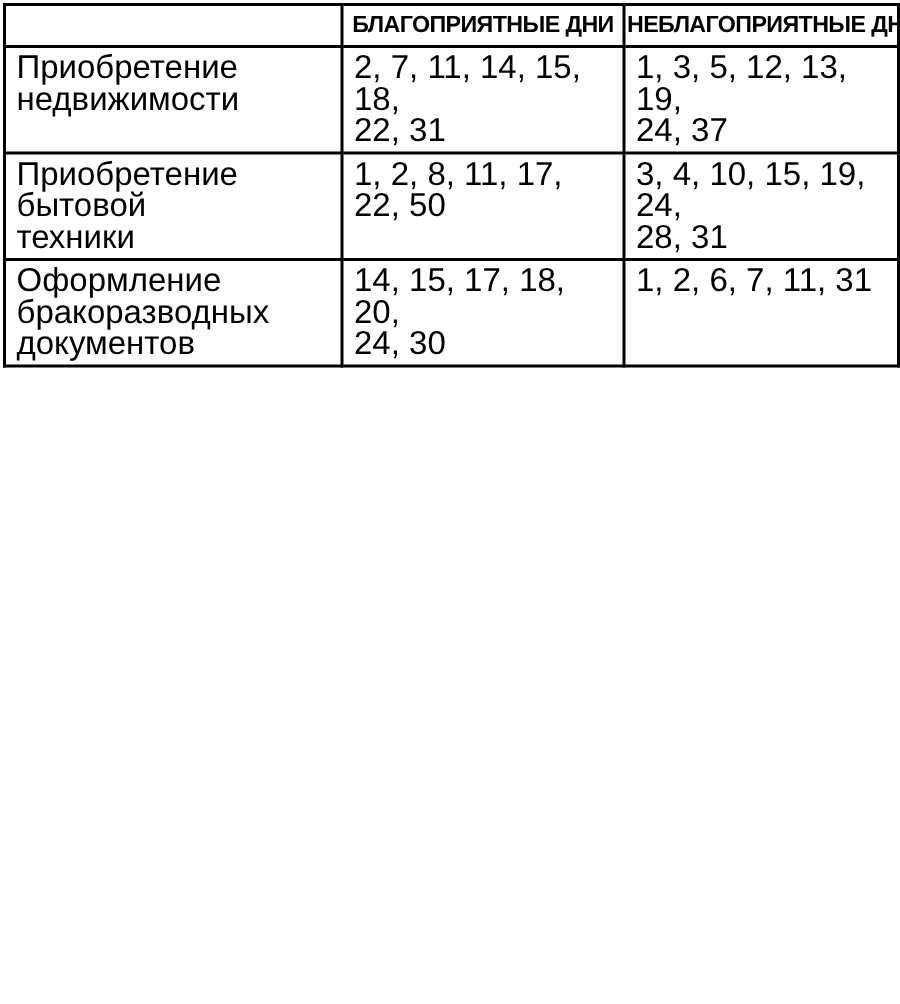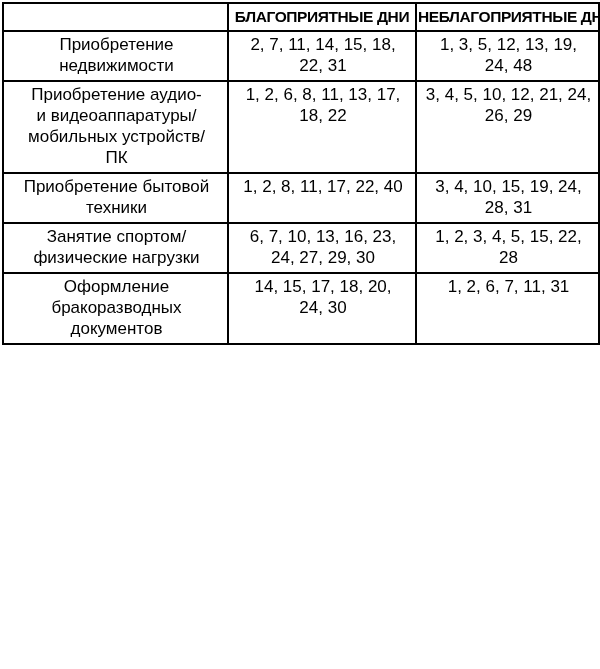--- a/index.html
+++ b/index.html
@@ -30,24 +30,24 @@
     font-size: 15.5px;
     line-height: 18px;
     font-weight: bold;
     letter-spacing: -0.4px;
     text-align: center;
     padding: 4px 1px;
     white-space: nowrap;
     overflow: hidden;
   }
   table.days-table td {
-    font-size: 17px;
+    font-size: 22px;
     line-height: 21px;
     vertical-align: top;
-    text-align: center;
+    text-align: left;
     padding: 2px 5px 4px 7px;
     white-space: pre-line;
   }
   col.c-label { width: 225px; }
   col.c-fav   { width: 188px; }
   col.c-unfav { width: 183px; }
 </style>
 </head>
 <body>
 
@@ -65,45 +65,28 @@
         <th>НЕБЛАГОПРИЯТНЫЕ ДНИ</th>
       </tr>
     </thead>
     <tbody>
       <tr>
         <td>Приобретение
 недвижимости</td>
         <td>2, 7, 11, 14, 15, 18,
 22, 31</td>
         <td>1, 3, 5, 12, 13, 19,
-24, 48</td>
-      </tr>
-      <tr>
-        <td>Приобретение аудио-
-и видеоаппаратуры/
-мобильных устройств/
-ПК</td>
-        <td>1, 2, 6, 8, 11, 13, 17,
-18, 22</td>
-        <td>3, 4, 5, 10, 12, 21, 24,
-26, 29</td>
+24, 37</td>
       </tr>
       <tr>
         <td>Приобретение бытовой
 техники</td>
-        <td>1, 2, 8, 11, 17, 22, 40</td>
+        <td>1, 2, 8, 11, 17, 22, 50</td>
         <td>3, 4, 10, 15, 19, 24,
 28, 31</td>
-      </tr>
-      <tr>
-        <td>Занятие спортом/
-физические нагрузки</td>
-        <td>6, 7, 10, 13, 16, 23,
-24, 27, 29, 30</td>
-        <td>1, 2, 3, 4, 5, 15, 22, 28</td>
       </tr>
       <tr>
         <td>Оформление
 бракоразводных
 документов</td>
         <td>14, 15, 17, 18, 20,
 24, 30</td>
         <td>1, 2, 6, 7, 11, 31</td>
       </tr>
     </tbody>

